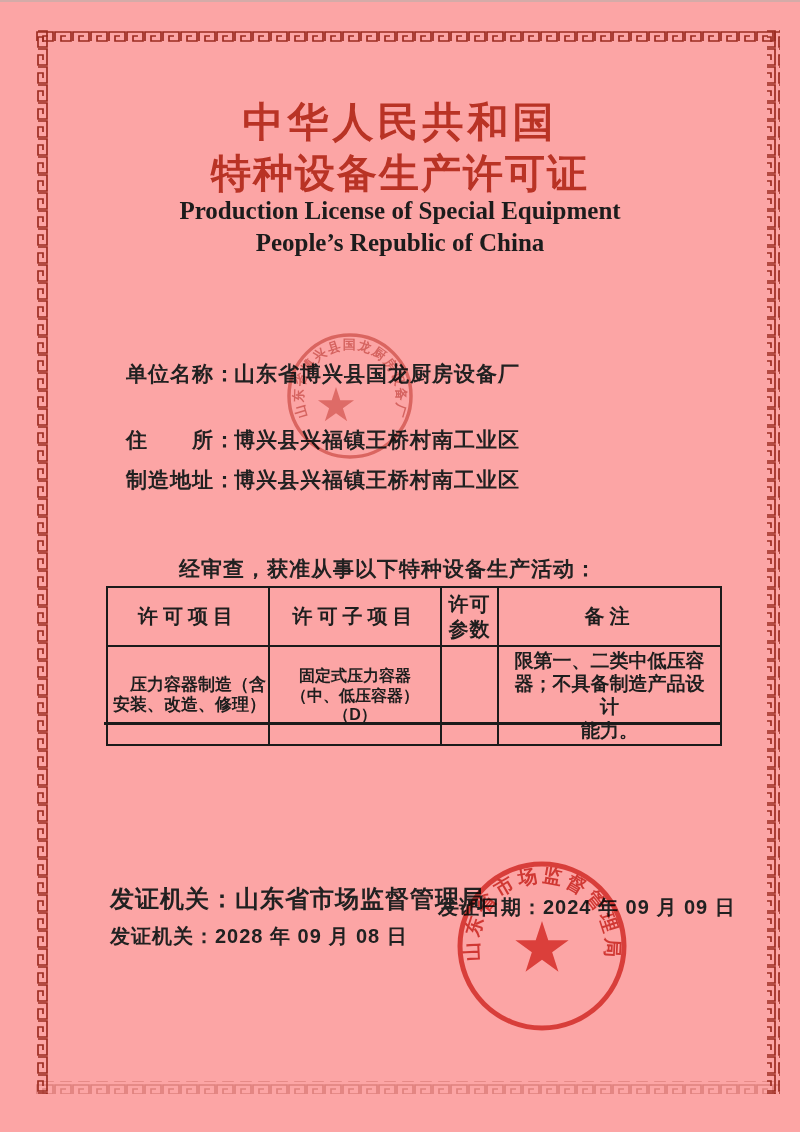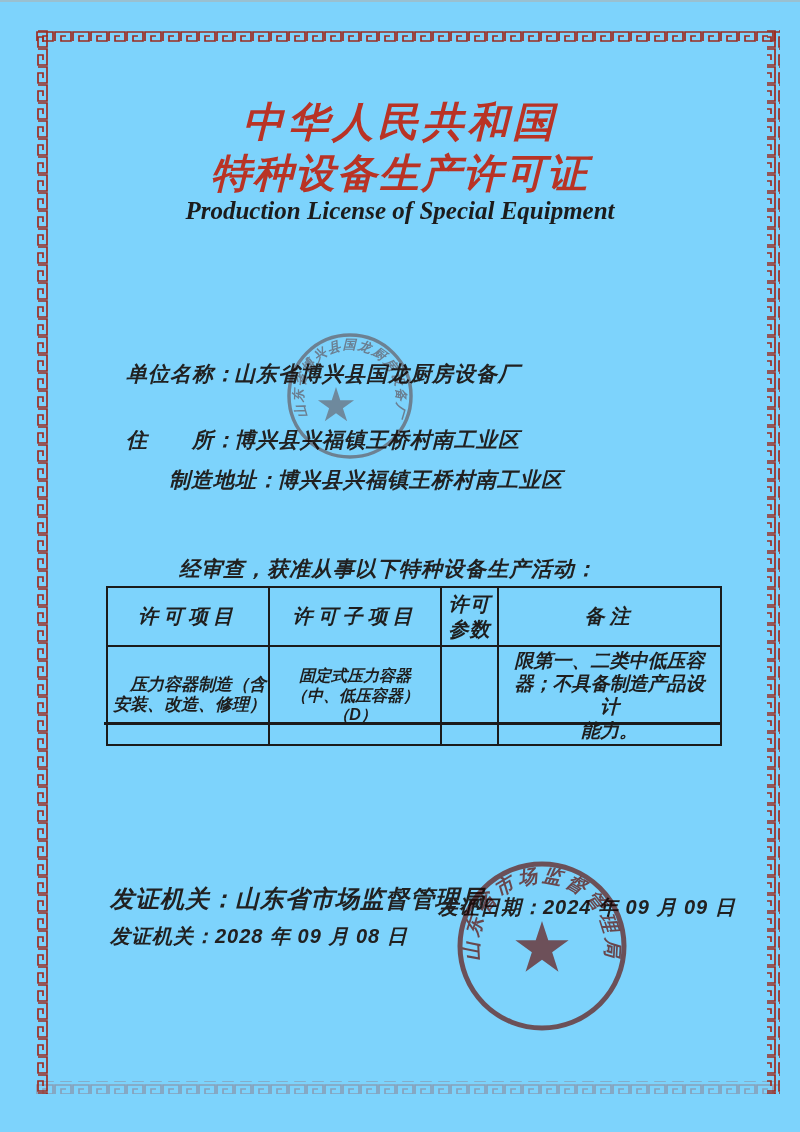--- a/index.html
+++ b/index.html
@@ -1,39 +1,39 @@
 <!DOCTYPE html>
 <html><head>
 <meta charset="utf-8">
 <style>
   html,body{margin:0;padding:0;background:#e8e6e2;}
   .page{
     position:relative;width:800px;height:1132px;margin:0 auto;
-    background:#7dd3fc;overflow:hidden;
-    font-family:"Liberation Sans","DejaVu Sans",sans-serif;color:#212121;font-style:italic;
+    background:#fca5a5;overflow:hidden;
+    font-family:"Liberation Sans","DejaVu Sans",sans-serif;color:#212121;
   }
   .scan-edge{position:absolute;top:0;left:0;width:100%;height:2px;background:#b3b0ac;opacity:.55;}
   .frame{position:absolute;left:36px;top:30px;}
 
   .abs{position:absolute;}
   .center{left:0;width:100%;text-align:center;}
 
   .title-cn{font-weight:700;color:#b93325;line-height:1.1;}
   .title-cn1{top:100px;font-size:41px;letter-spacing:4px;}
   .title-cn2{top:151px;font-size:40px;letter-spacing:2px;}
   .title-en{font-family:"Liberation Serif","DejaVu Serif",serif;color:#1c1c1c;font-weight:600;}
   .title-en1{top:197px;font-size:25px;}
   .title-en2{top:229px;font-size:25px;}
 
   .serial{top:298px;right:88px;font-size:20px;font-weight:700;letter-spacing:1px;}
   .serial .val{font-family:"Liberation Mono","DejaVu Sans Mono",monospace;font-size:19px;letter-spacing:0;}
 
   .field{left:126px;font-size:21px;font-weight:600;letter-spacing:1px;white-space:nowrap;}
   .field .flabel{display:inline-block;width:108px;}
-  .f1{top:360px;} .f2{top:426px;} .f3{top:466px;margin-left:43px;}
+  .f1{top:360px;} .f2{top:426px;} .f3{top:466px;}
 
   .intro{left:143px;top:555px;font-size:21px;font-weight:600;letter-spacing:1px;margin-left:36px;}
 
   table.lic{
     position:absolute;left:106px;top:586px;width:614px;
     border-collapse:collapse;table-layout:fixed;
   }
   table.lic th,table.lic td{
     border:2px solid #1b1b1b;font-weight:600;color:#1e1e1e;
     white-space:pre-line;text-align:center;vertical-align:middle;padding:2px;
@@ -71,20 +71,21 @@
     </defs>
     <rect x="0" y="0" width="744" height="13" fill="url(#fretH)"></rect>
     <rect x="0" y="0" width="13" height="1064" fill="url(#fretV)"></rect>
     <rect x="731" y="0" width="13" height="1064" fill="url(#fretV)"></rect>
     <rect x="0" y="1051" width="744" height="13" fill="url(#fretH)" opacity="0.3"></rect>
   </svg>
 
   <div class="abs center title-cn title-cn1">中华人民共和国</div>
   <div class="abs center title-cn title-cn2">特种设备生产许可证</div>
   <div class="abs center title-en title-en1">Production License of Special Equipment</div>
+  <div class="abs center title-en title-en2">People’s Republic of China</div>
 
 
   <div class="abs field f1">
     <span class="flabel">单位名称：</span><span>山东省博兴县国龙厨房设备厂</span>
   </div>
   <div class="abs field f2">
     <span class="flabel">住　　所：</span><span>博兴县兴福镇王桥村南工业区</span>
   </div>
   <div class="abs field f3">
     <span class="flabel">制造地址：</span><span>博兴县兴福镇王桥村南工业区</span>

